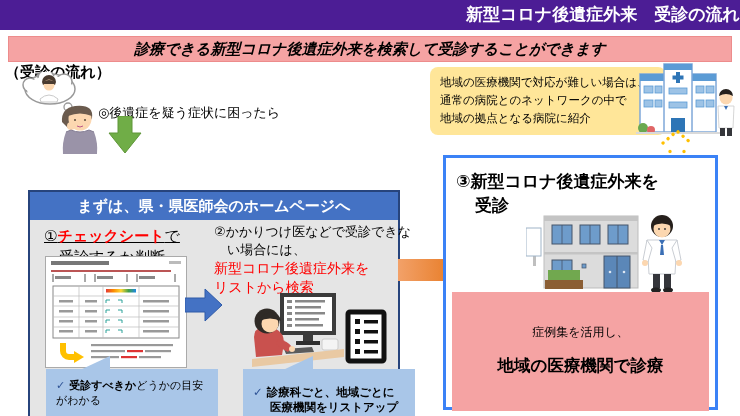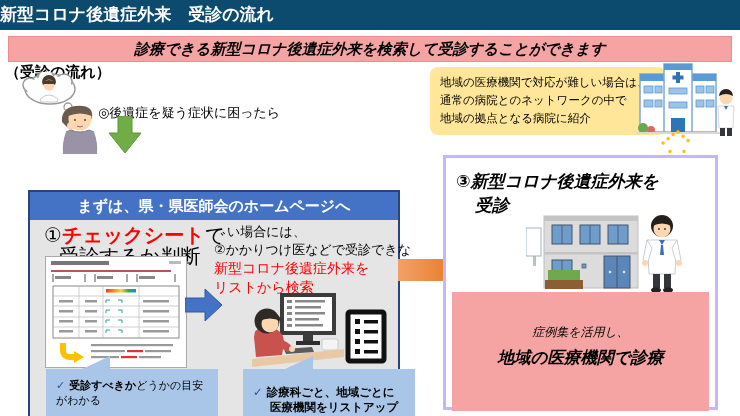--- a/index.html
+++ b/index.html
@@ -3,22 +3,22 @@
 <meta charset="utf-8">
 <style>
   * { margin:0; padding:0; box-sizing:border-box; }
   html,body { width:740px; height:416px; background:#fff; overflow:hidden;
     font-family:"Liberation Sans","DejaVu Sans",sans-serif; }
   #stage { position:relative; width:740px; height:416px; background:#fff; }
 
   .abs { position:absolute; }
 
   
-  .title-bar { left:0; top:0; width:740px; height:30px; background:#0c4a6e;
-    color:#fff; font-weight:bold; font-size:17px; text-align:left; line-height:30px; }
+  .title-bar { left:0; top:0; width:740px; height:30px; background:#4c1d95;
+    color:#fff; font-weight:bold; font-size:17px; text-align:right; line-height:30px; }
 
   
   .banner { left:8px; top:36px; width:724px; height:26px; background:#F5A3A3;
     border:1px solid #ED8C8C; color:#000; font-weight:bold; font-size:15px;
     text-align:center; line-height:24px;font-style:italic; }
 
   .flow-label { left:5px; top:63px; font-size:15px; font-weight:bold; color:#000; }
 
   .trigger-text { left:98px; top:104px; font-size:13px; color:#000; white-space:nowrap; }
 
@@ -27,22 +27,22 @@
     border-radius:8px; padding:7px 10px; font-size:11.5px; line-height:1.55; color:#000; }
   .bubble::after { content:""; position:absolute; right:-18px; bottom:4px;
     border-left:24px solid #FFE699; border-top:16px solid transparent; }
 
   
   .left-box { left:28px; top:142px; width:372px; height:257px;
     border:2px solid #27447C; background:#e5e5e5;margin-top:48px; }
   .left-box .hdr { position:absolute; left:0; top:0; width:100%; height:28px;
     background:#4472C4; color:#fff; font-weight:bold; font-size:15px;
     text-align:center; line-height:28px; }
-  .step1 { position:absolute; left:14px; top:33px; font-size:20px; line-height:21px;
-    color:#000; white-space:nowrap; }
+  .step1 { position:absolute; left:14px; top:33px; font-size:15px; line-height:21px;
+    color:#000; white-space:nowrap;text-decoration:underline; }
   .step1 .rd { color:#FF0000; font-weight:bold; }
   .step1 .ln2 { padding-left:15px; }
   .step2 { position:absolute; left:184px; top:31px; font-size:13px; line-height:18px;
     color:#000; white-space:nowrap; }
   .step2 .rd { color:#FF0000; font-weight:normal; font-size:14px; line-height:19px; }
 
   
   .callout { position:absolute; background:#A9C6E8; font-size:11px; line-height:15px;
     color:#000; padding:9px 8px 6px 10px; }
   .callout::before { content:""; position:absolute; top:-13px;
@@ -51,28 +51,28 @@
   .co-left::before { left:34px; }
   .co-right { left:213px; top:177px; width:172px; height:68px; padding-top:16px; font-weight:bold; font-size:11.5px;}
   .co-right::before { left:40px; }
   .ck { color:#2F5496; margin-right:4px; }
   .callout .b { font-weight:bold; }
   .callout .item { margin-bottom:6px; }
   .co-right .ind { padding-left:17px; }
 
   
   .right-box { left:443px; top:155px; width:275px; height:255px;
-    border:3px solid #c4b5fd; background:#fff;font-style:italic; }
+    border:3px solid #3b82f6; background:#fff; }
   .visit-title { position:absolute; left:10px; top:12px; font-size:17px;
     font-weight:bold; line-height:24px; color:#000; white-space:nowrap; }
   .visit-title .ln2 { padding-left:19px; }
   .pink-note { position:absolute; left:6px; top:134px; width:257px; height:119px;
     background:#F5A3A3; text-align:center; padding-top:32px; color:#000; }
   .pink-note .l1 { font-size:12px; }
-  .pink-note .l2 { font-size:16.5px; font-weight:bold; margin-top:6px; }
+  .pink-note .l2 { font-size:16.5px; font-weight:bold; margin-top:14px; }
 
   svg { display:block; }
 </style>
 </head>
 <body>
 
 <div id="stage">
 
   <div class="abs title-bar">新型コロナ後遺症外来　受診の流れ</div>
 
@@ -241,22 +241,22 @@
       </svg>
     </div>
 
     <div class="abs" style="left:155px; top:96px;">
       <svg width="38" height="34" viewBox="0 0 38 34">
         <polygon points="0,10 20,10 20,1 37,17 20,33 20,24 0,24" fill="#4472C4" stroke="#2E5AA8" stroke-width="1"></polygon>
       </svg>
     </div>
 
     <div class="step2">
+      <div>②かかりつけ医などで受診できな</div>
       <div style="padding-left:13px;">い場合には、</div>
-      <div>②かかりつけ医などで受診できな</div>
       <div class="rd">新型コロナ後遺症外来を</div>
       <div class="rd">リストから検索</div>
     </div>
 
     <div class="abs" style="left:220px; top:99px;">
       <svg width="94" height="90" viewBox="0 0 94 90">
         <rect x="30" y="2" width="56" height="42" fill="#3B3B3B"></rect>
         <rect x="34" y="6" width="48" height="34" fill="#fff"></rect>
         <g fill="#888">
           <rect x="37" y="9" width="5" height="3"></rect>

